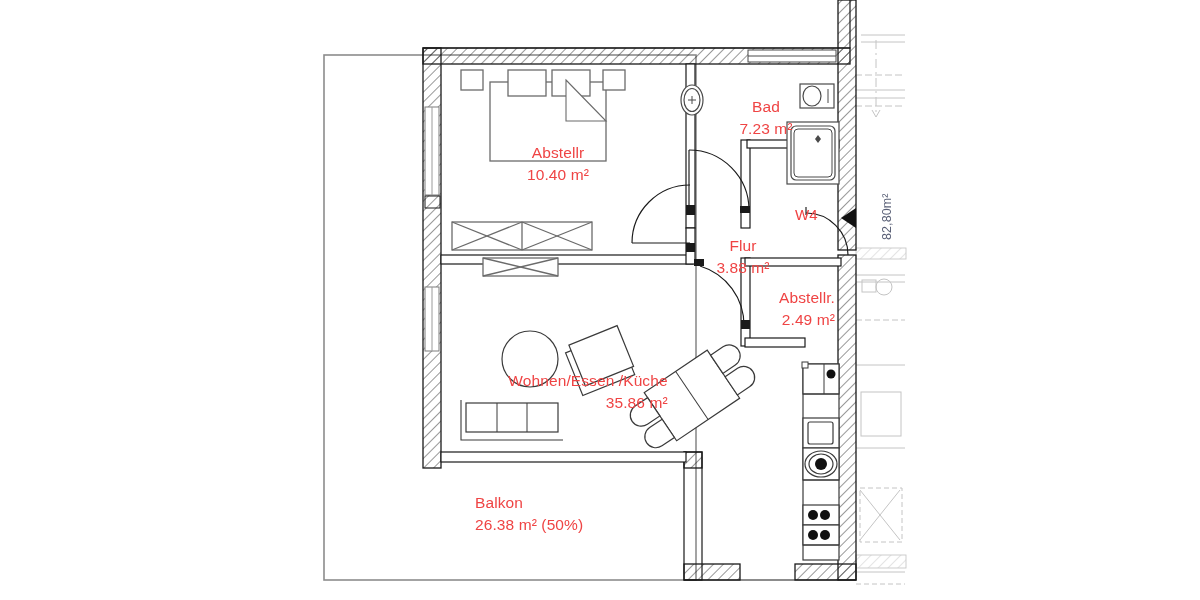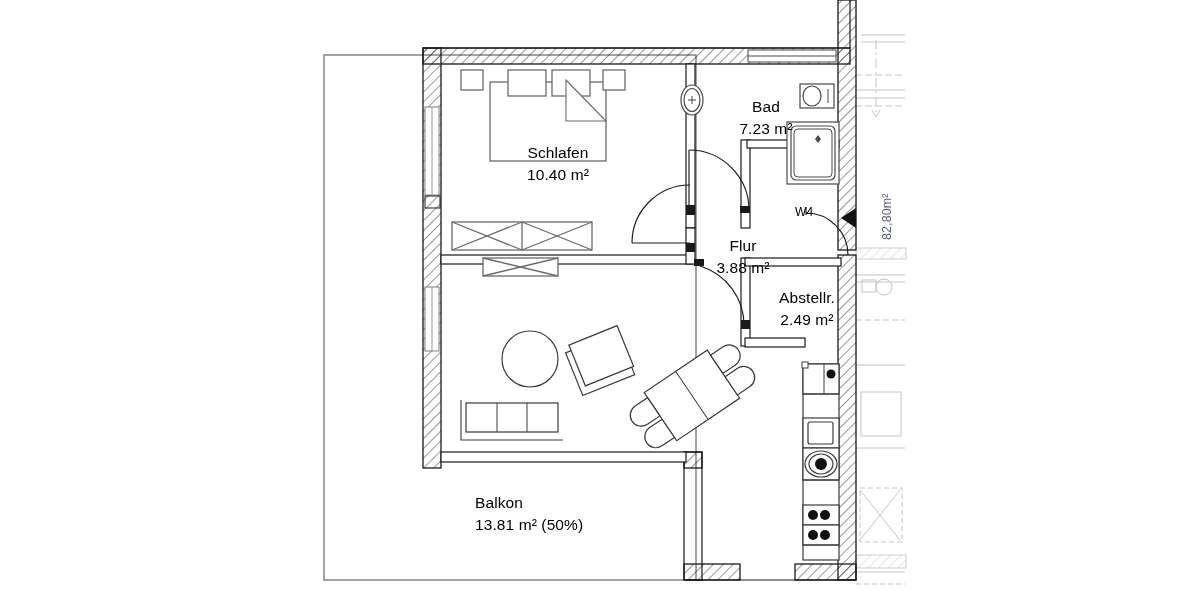--- a/index.html
+++ b/index.html
@@ -6,32 +6,32 @@
   html,body{margin:0;padding:0;background:#ffffff;}
   body{
     width:1200px;height:600px;overflow:hidden;
     font-family:"Liberation Sans","DejaVu Sans",sans-serif;
     -webkit-font-smoothing:antialiased;
   }
   #plan{position:relative;width:1200px;height:600px;background:#fff;}
   #plan svg{position:absolute;top:0;left:0;}
   .lbl{
     position:absolute;
-    color:#000000;
+    color:#ef4444;
     font-size:15.5px;
     line-height:1.45;
     white-space:nowrap;
     letter-spacing:.1px;
     font-family:"Liberation Sans","DejaVu Sans",sans-serif;
   }
   .lbl .n{display:block;}
-  .lbl .a{display:block;}
+  .lbl .a{display:block;text-align:right;}
   .lbl.c{text-align:center;transform:translateX(-50%);}
   .lbl.l{text-align:left;}
-  .lbl.w4{font-size:12px;}
+  .lbl.w4{font-size:15px;}
   .lbl.vert{
     transform-origin:0 0;
     transform:rotate(-90deg);
     font-size:12.5px;
     color:#2b3350;
     opacity:.78;
   }
 </style>
 </head>
 <body>
@@ -240,44 +240,46 @@
       </g>
     </g>
 
     <g>
       <path d="M856 208 L841 218 L856 228 Z" fill="#111"></path>
     </g>
 
   </svg>
 
   <div class="lbl c" style="left:558px;top:142px;">
-    <span class="n">Schlafen</span>
+    <span class="n">Abstellr</span>
     <span class="a">10.40 m²</span>
   </div>
 
   <div class="lbl c" style="left:766px;top:96px;">
     <span class="n">Bad</span>
     <span class="a">7.23 m²</span>
   </div>
 
   <div class="lbl c" style="left:743px;top:196px;margin-top:39px;">
     <span class="n">Flur</span>
     <span class="a">3.88 m²</span>
   </div>
 
   <div class="lbl c" style="left:807px;top:278px;margin-top:9px;">
     <span class="n">Abstellr.</span>
     <span class="a">2.49 m²</span>
   </div>
 
   <div class="lbl c" style="left:588px;top:370px;">
+    <span class="n">Wohnen/Essen /Küche</span>
+    <span class="a">35.86 m²</span>
   </div>
 
   <div class="lbl l" style="left:475px;top:492px;">
     <span class="n">Balkon</span>
-    <span class="a">13.81 m² (50%)</span>
+    <span class="a">26.38 m² (50%)</span>
   </div>
 
   <div class="lbl w4 l" style="left:795px;top:204px;">W4</div>
 
   <div class="lbl vert" style="left:878px;top:240px;">82,80m²</div>
 
 </div>
 
 </body></html>

